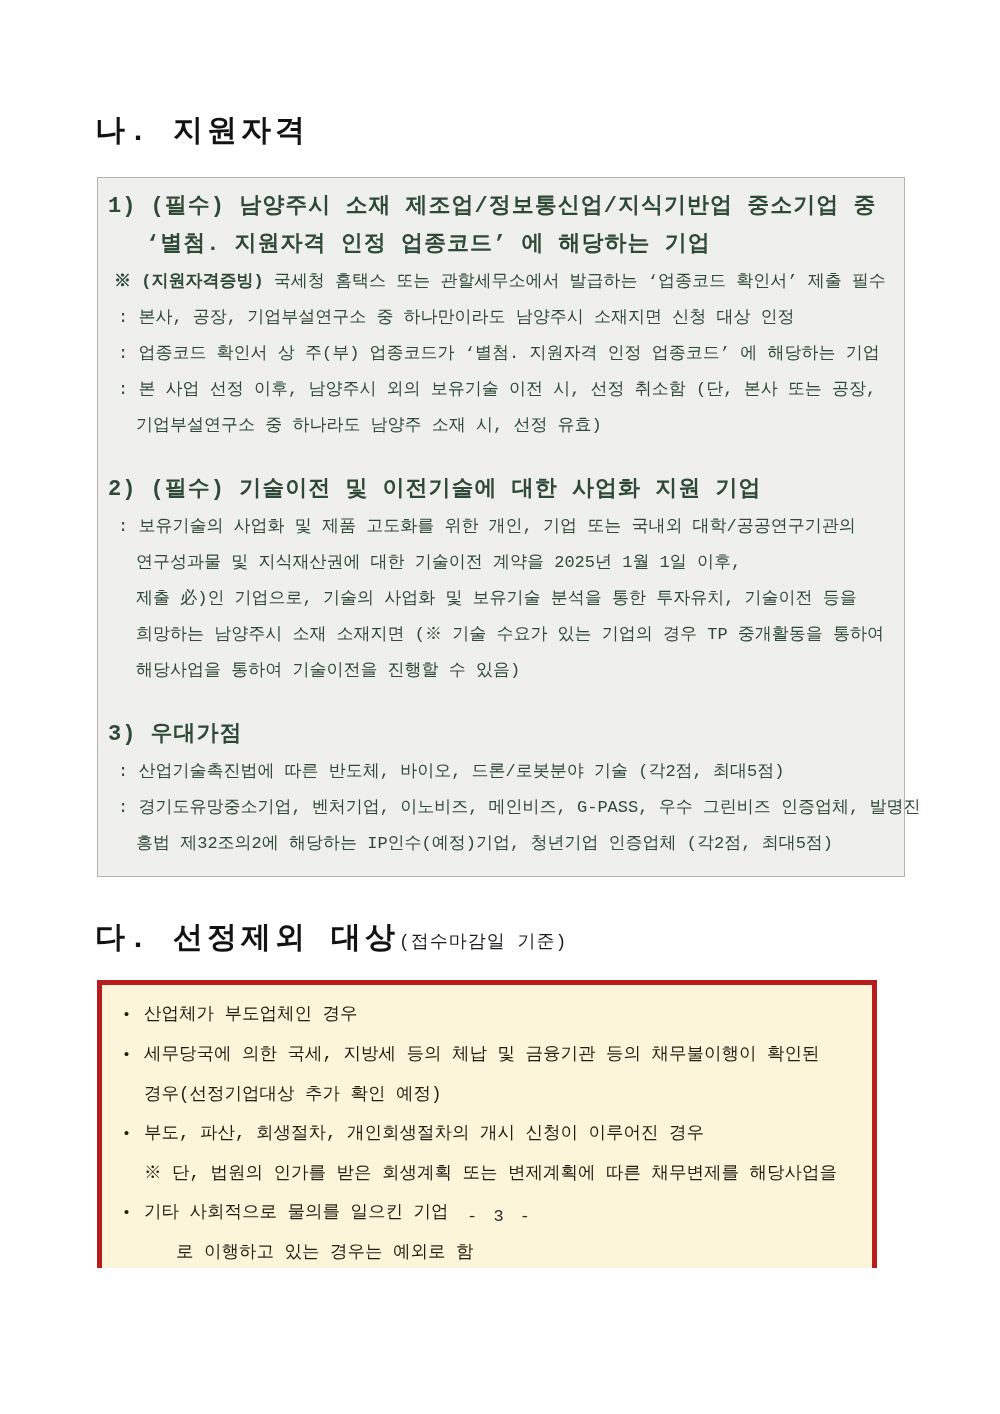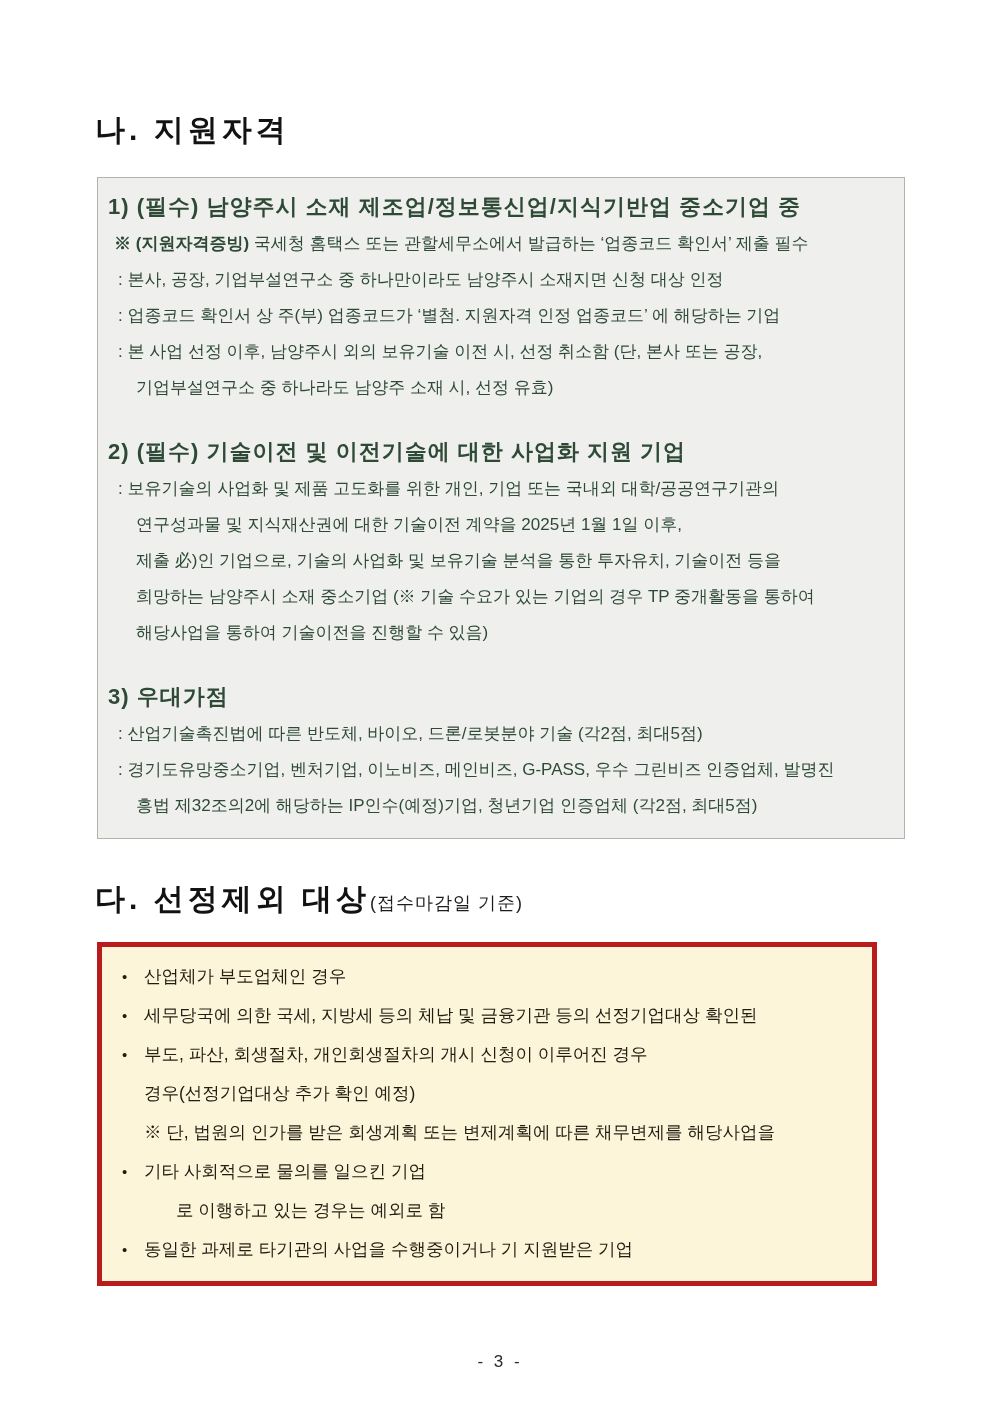--- a/index.html
+++ b/index.html
@@ -1,21 +1,21 @@
 <!DOCTYPE html>
 <html style="--accent-green: #2e4a36; --box-gray-bg: #efefed; --box-yellow-bg: #fdf5da;"><head>
 <meta charset="utf-8">
 <style>
   html,body{margin:0;padding:0;background:#ffffff;}
   .page{
     position:relative;
     width:1000px;
-    height:1414px;
+    height:1268px;
     background:#fff;
-    font-family:Liberation Sans, sans-serif;
+    font-family:Liberation Mono, monospace;
     color:#161616;
     overflow:hidden;
   }
   .sec-title{
     margin:0;
     padding:110px 0 0 95px;
     font-size:30px;
     font-weight:bold;
     letter-spacing:4px;
     color:#121212;
@@ -97,52 +97,53 @@
 <body>
 
 <div class="page">
 
   <h1 class="sec-title">나. 지원자격</h1>
 
   <div class="graybox">
 
     <div class="item">
       <p class="h">1) (필수) 남양주시 소재 제조업/정보통신업/지식기반업 중소기업 중</p>
+      <p class="h h2i">‘별첨. 지원자격 인정 업종코드’ 에 해당하는 기업</p>
       <p class="ln note"><strong>※ (지원자격증빙)</strong><span> 국세청 홈택스 또는 관할세무소에서 발급하는 ‘업종코드 확인서’ 제출 필수</span></p>
       <p class="ln">: 본사, 공장, 기업부설연구소 중 하나만이라도 남양주시 소재지면 신청 대상 인정</p>
       <p class="ln">: 업종코드 확인서 상 주(부) 업종코드가 ‘별첨. 지원자격 인정 업종코드’ 에 해당하는 기업</p>
       <p class="ln">: 본 사업 선정 이후, 남양주시 외의 보유기술 이전 시, 선정 취소함 (단, 본사 또는 공장,</p>
       <p class="ln cont">기업부설연구소 중 하나라도 남양주 소재 시, 선정 유효)</p>
     </div>
 
     <div class="item">
       <p class="h">2) (필수) 기술이전 및 이전기술에 대한 사업화 지원 기업</p>
       <p class="ln">: 보유기술의 사업화 및 제품 고도화를 위한 개인, 기업 또는 국내외 대학/공공연구기관의</p>
       <p class="ln cont">연구성과물 및 지식재산권에 대한 기술이전 계약을 2025년 1월 1일 이후,</p>
       <p class="ln cont">제출 必)인 기업으로, 기술의 사업화 및 보유기술 분석을 통한 투자유치, 기술이전 등을</p>
-      <p class="ln cont">희망하는 남양주시 소재 중소기업 (※ 기술 수요가 있는 기업의 경우 TP 중개활동을 통하여</p>
+      <p class="ln cont">희망하는 남양주시 소재 소재지면 (※ 기술 수요가 있는 기업의 경우 TP 중개활동을 통하여</p>
       <p class="ln cont">해당사업을 통하여 기술이전을 진행할 수 있음)</p>
     </div>
 
     <div class="item">
       <p class="h">3) 우대가점</p>
       <p class="ln">: 산업기술촉진법에 따른 반도체, 바이오, 드론/로봇분야 기술 (각2점, 최대5점)</p>
       <p class="ln">: 경기도유망중소기업, 벤처기업, 이노비즈, 메인비즈, G-PASS, 우수 그린비즈 인증업체, 발명진</p>
       <p class="ln cont">흥법 제32조의2에 해당하는 IP인수(예정)기업, 청년기업 인증업체 (각2점, 최대5점)</p>
     </div>
 
   </div>
 
   <h1 class="sec-title second"><span>다. 선정제외 대상</span><span class="suffix">(접수마감일 기준)</span></h1>
 
   <div class="yellowbox">
     <p class="yb bullet"><span class="dot">•</span><span>산업체가 부도업체인 경우</span></p>
-    <p class="yb bullet"><span class="dot">•</span><span>세무당국에 의한 국세, 지방세 등의 체납 및 금융기관 등의 선정기업대상 확인된</span></p>
+    <p class="yb bullet"><span class="dot">•</span><span>세무당국에 의한 국세, 지방세 등의 체납 및 금융기관 등의 채무불이행이 확인된</span></p>
+    <p class="yb cont">경우(선정기업대상 추가 확인 예정)</p>
     <p class="yb bullet"><span class="dot">•</span><span>부도, 파산, 회생절차, 개인회생절차의 개시 신청이 이루어진 경우</span></p>
-    <p class="yb cont">경우(선정기업대상 추가 확인 예정)</p>
     <p class="yb note">※ 단, 법원의 인가를 받은 회생계획 또는 변제계획에 따른 채무변제를 해당사업을</p>
     <p class="yb bullet"><span class="dot">•</span><span>기타 사회적으로 물의를 일으킨 기업</span></p>
     <p class="yb note2">로 이행하고 있는 경우는 예외로 함</p>
     <p class="yb bullet"><span class="dot">•</span><span>동일한 과제로 타기관의 사업을 수행중이거나 기 지원받은 기업</span></p>
   </div>
 
   <div class="footer">- 3 -</div>
 
 </div>
 

